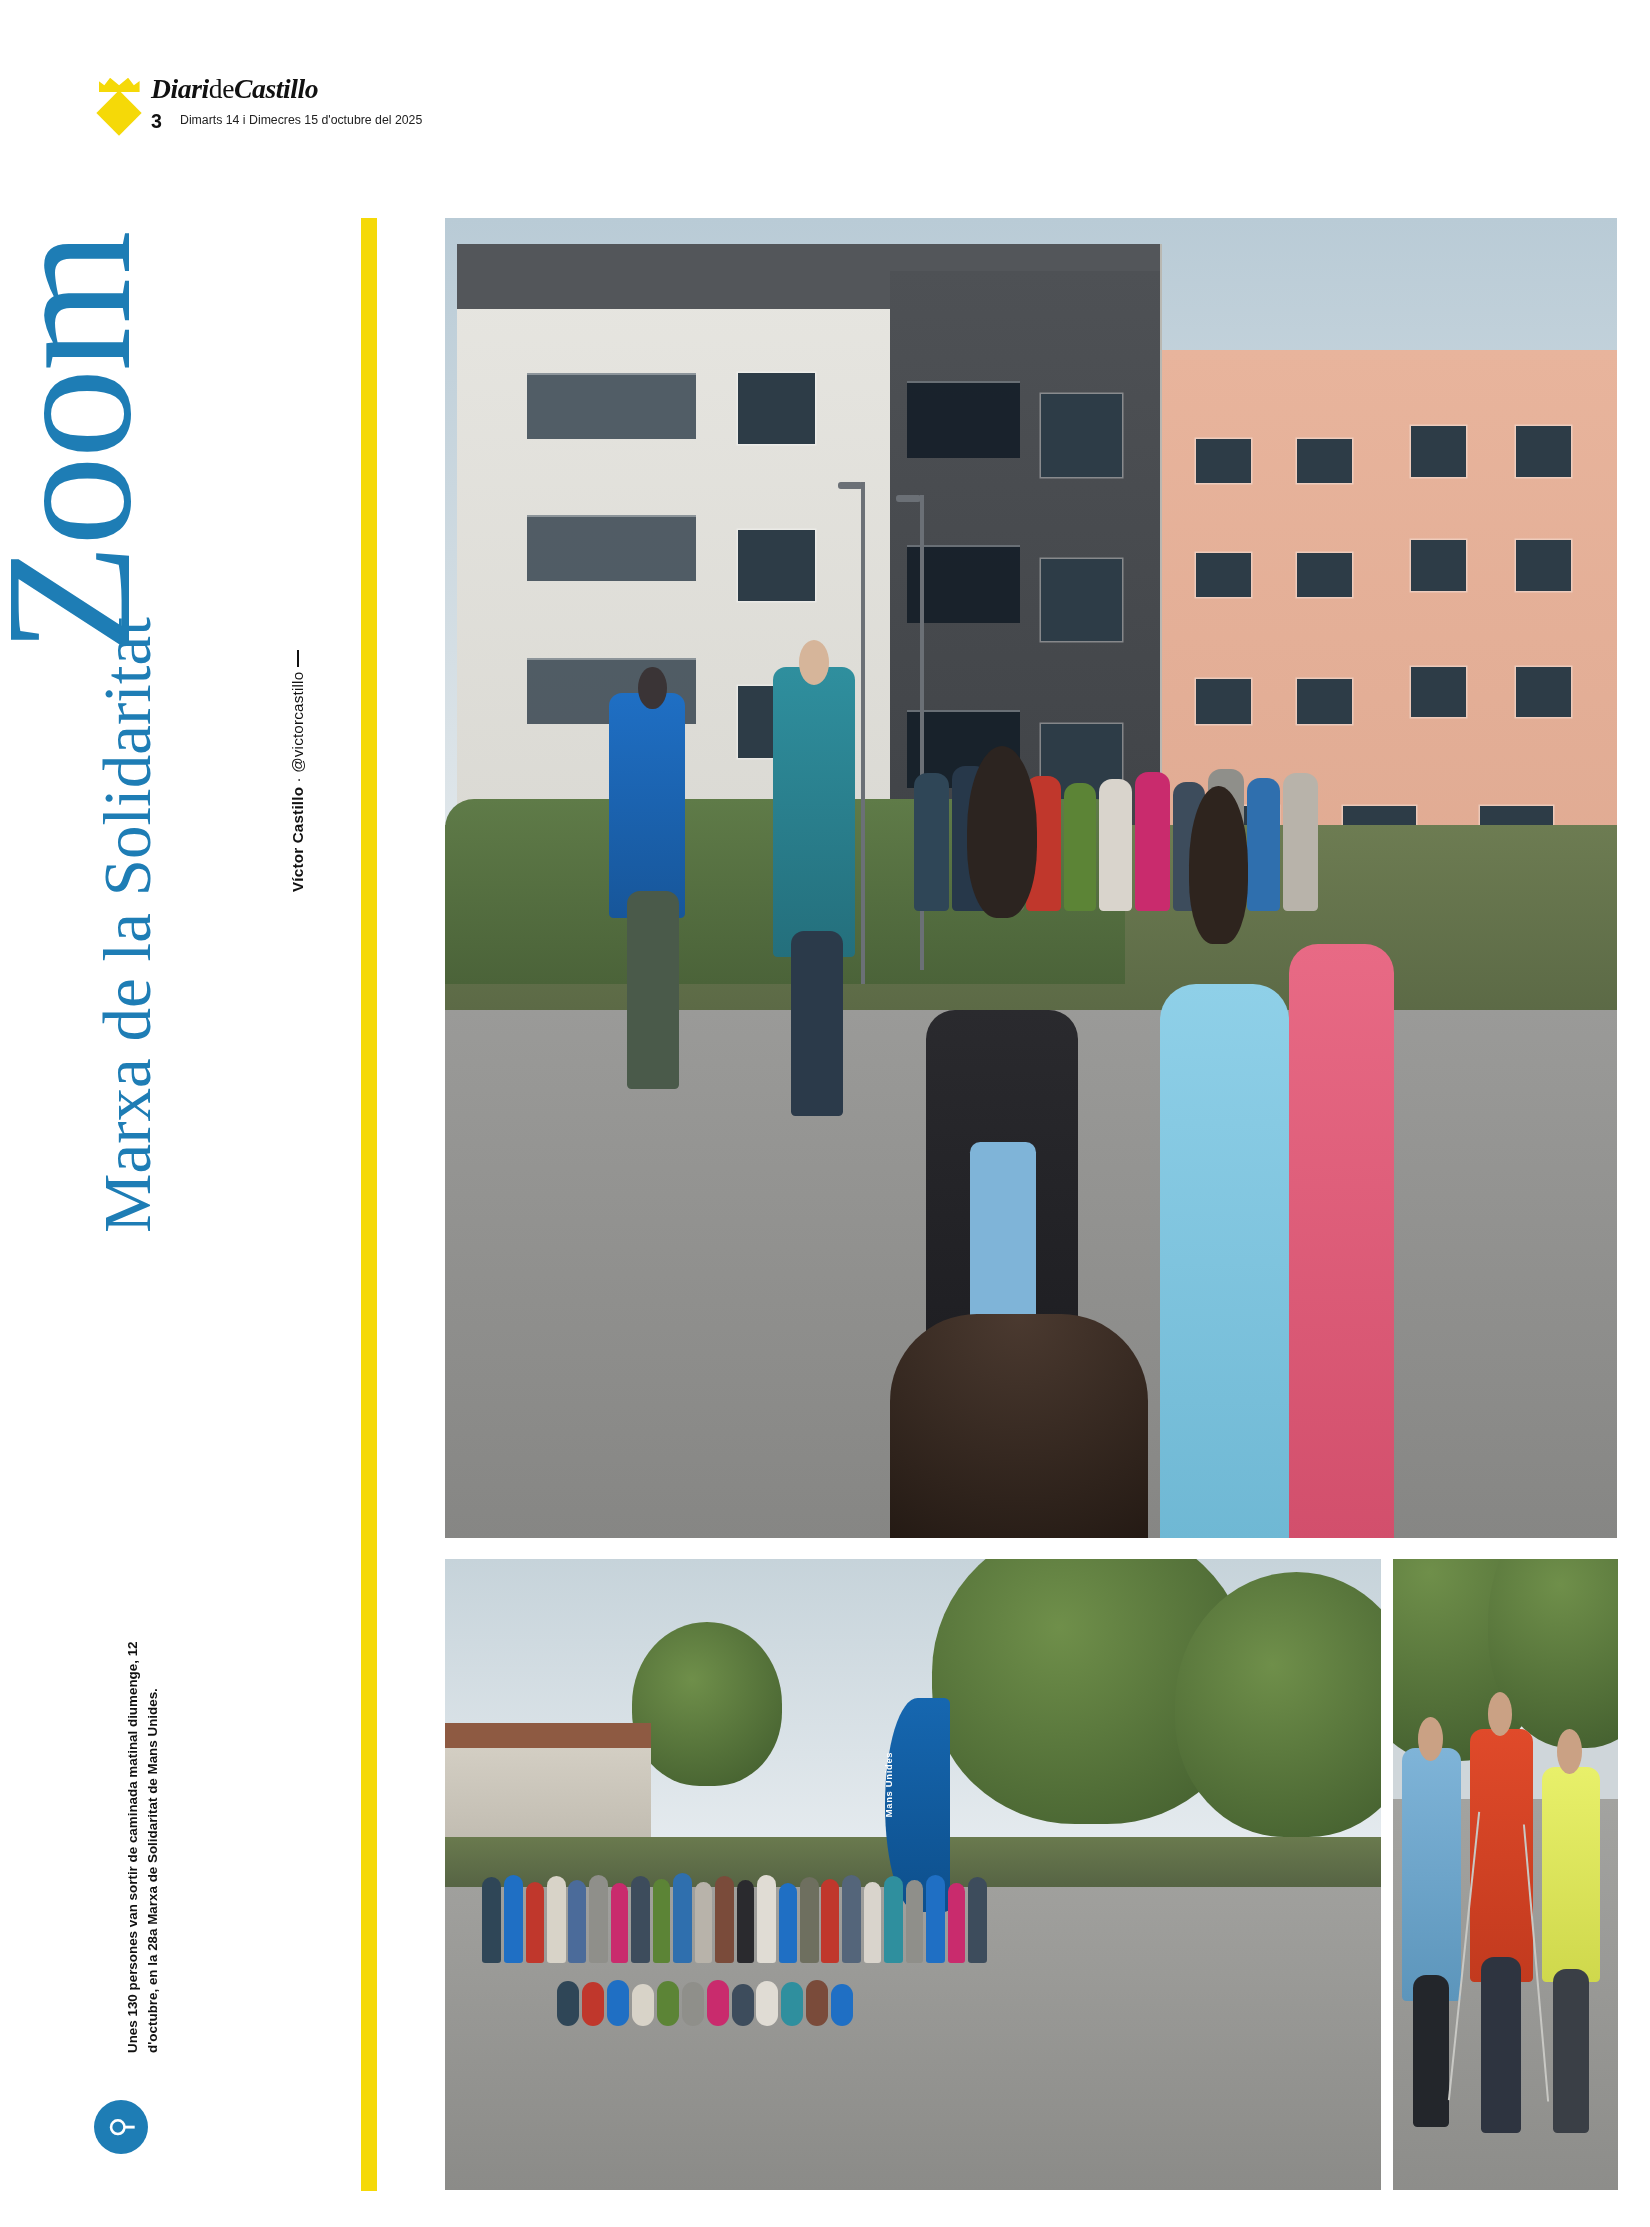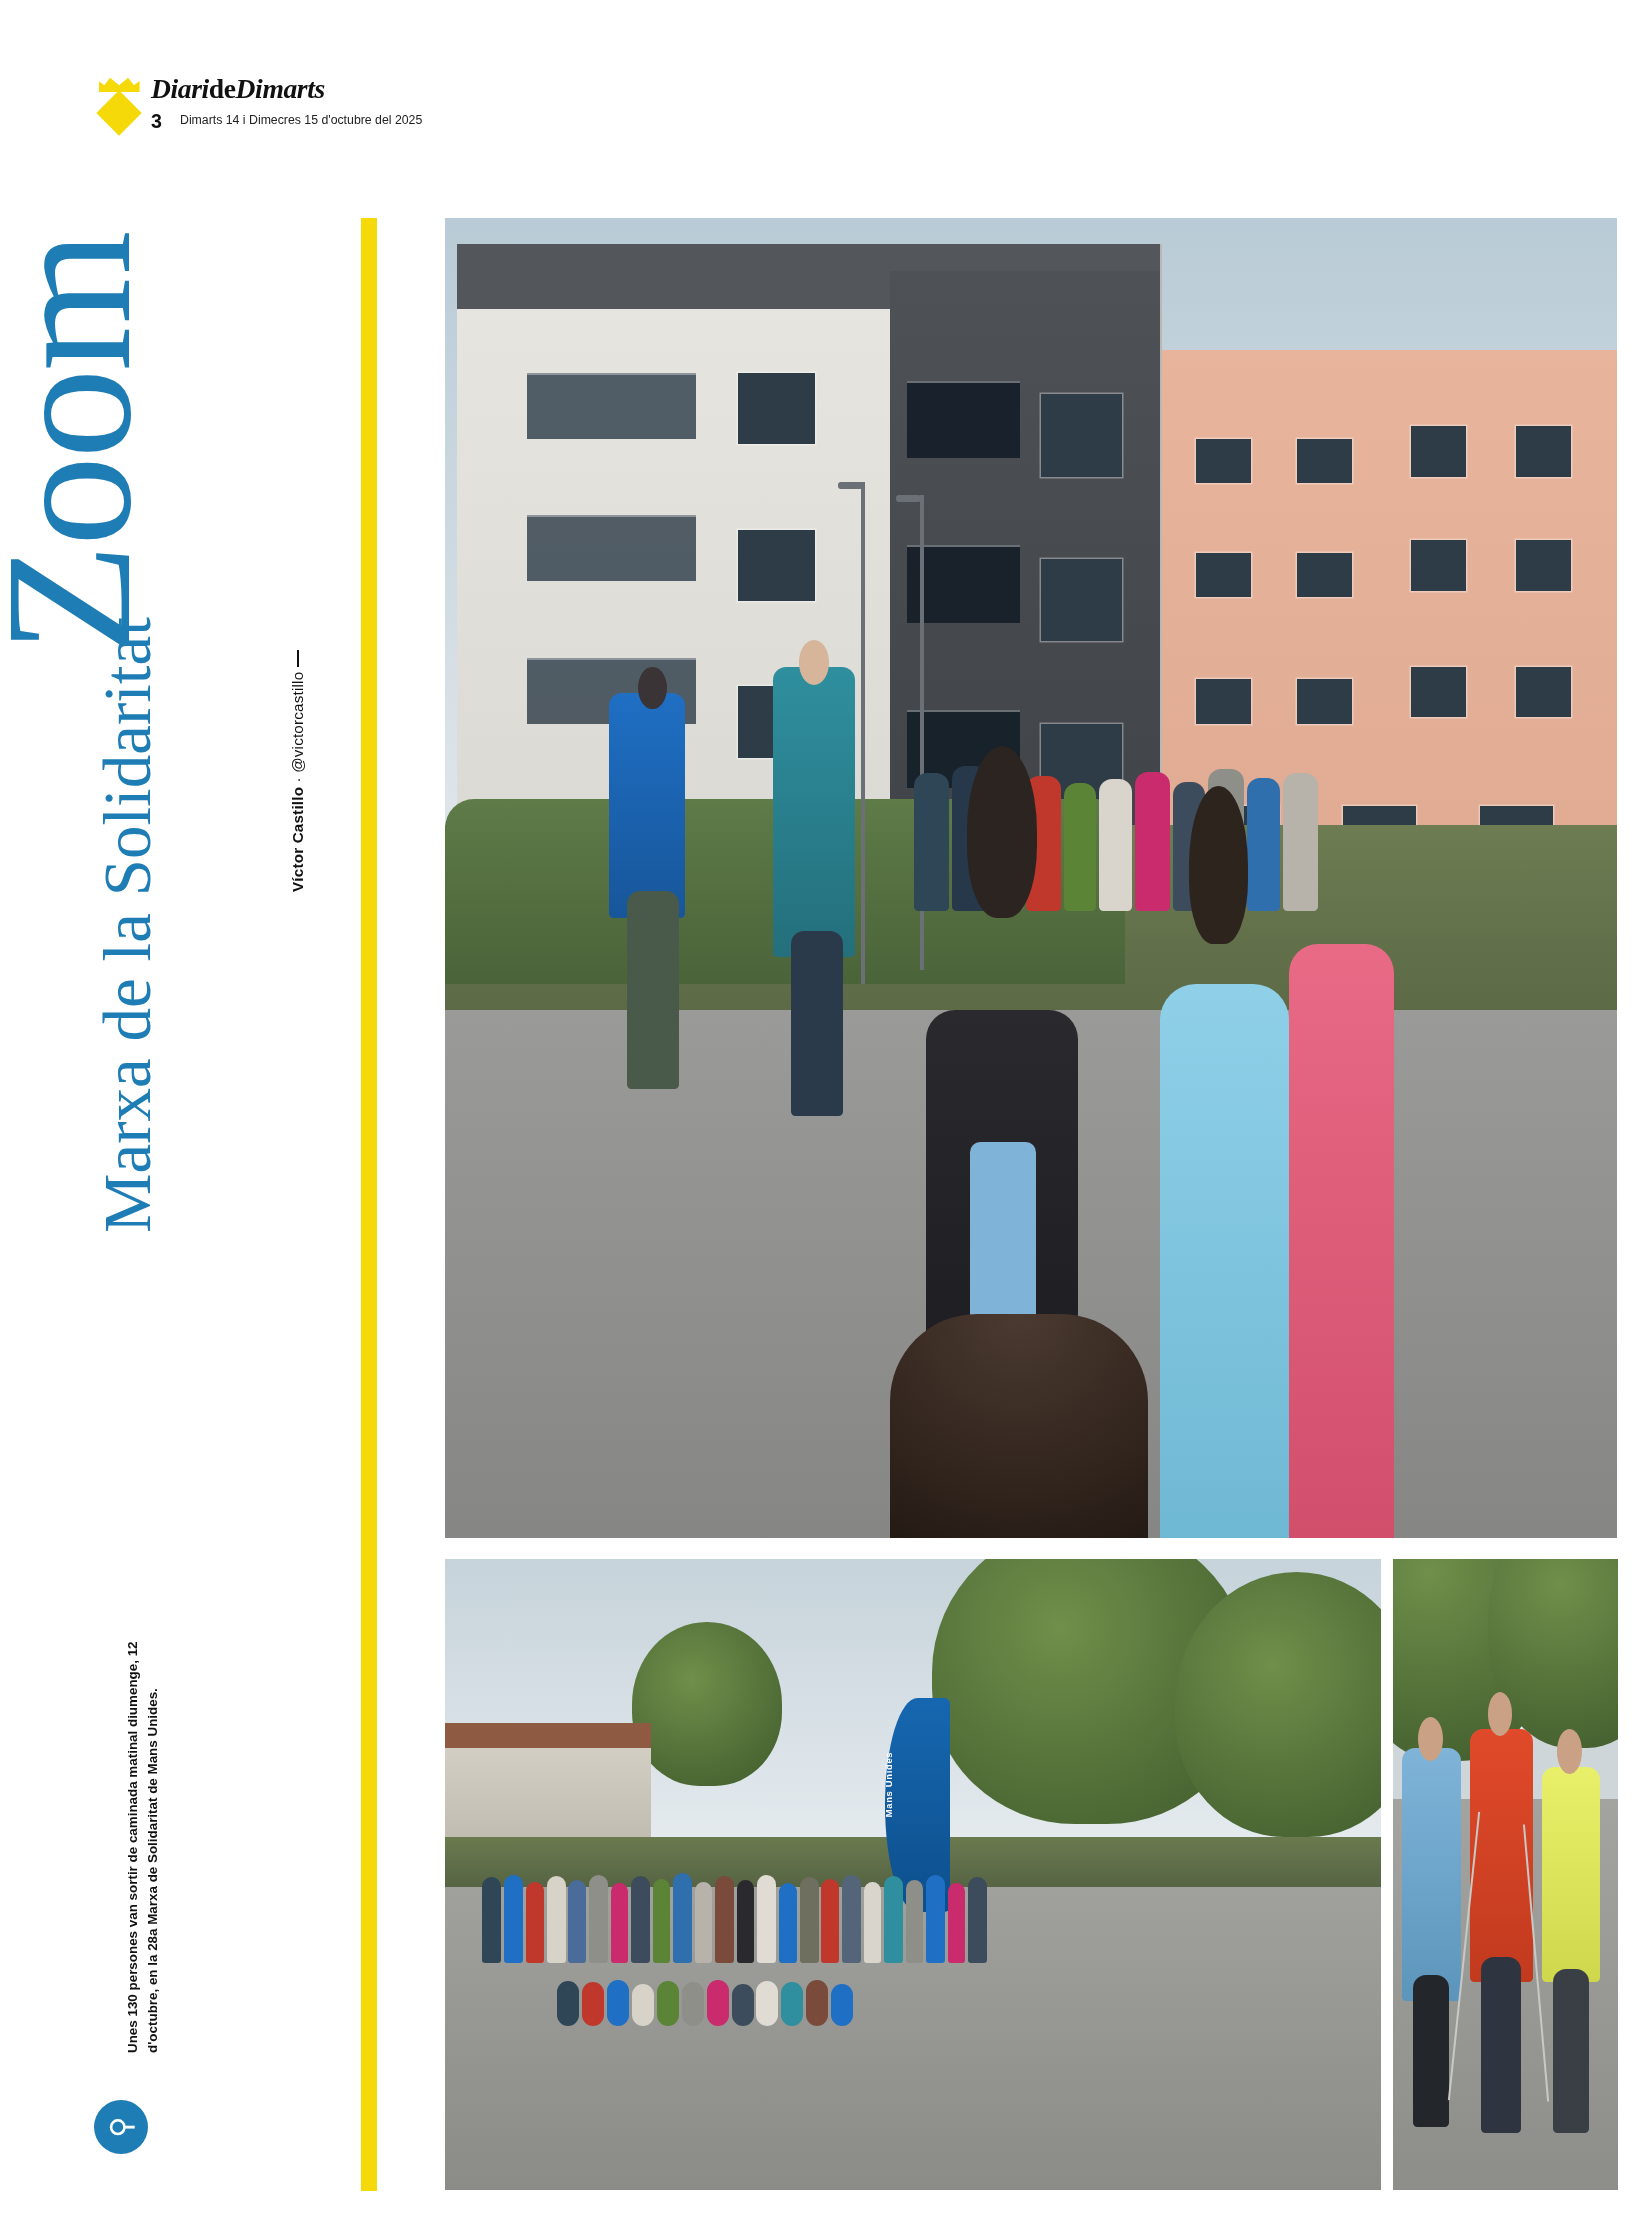--- a/index.html
+++ b/index.html
@@ -48,21 +48,21 @@
     position: absolute;
     left: 64px;
     top: 3.6px;
     font-family: "Liberation Serif", serif;
     font-size: 27.6px;
     letter-spacing: -0.4px;
     color: #111111;
     white-space: nowrap;
   }
   #masthead-title .b { font-weight: bold; font-style: italic; }
-  #masthead-title .l { font-weight: bold; }
+  #masthead-title .l { font-weight: normal; }
   #page-number {
     position: absolute;
     left: 64px;
     top: 41px;
     font-size: 19.6px;
     font-weight: bold;
     color: #111111;
   }
   #masthead-date {
     position: absolute;
@@ -287,21 +287,21 @@
 </style>
 </head>
 <body>
 
 <div id="masthead">
   <div id="masthead-logo">
     <div class="crown"></div>
     <div class="diamond"></div>
   </div>
   <div id="masthead-title">
-    <span class="b">Diari</span><span class="l">de</span><span class="b">Dimarts</span>
+    <span class="b">Diari</span><span class="l">de</span><span class="b">Castillo</span>
   </div>
   <div id="page-number">3</div>
   <div id="masthead-date">Dimarts 14 i Dimecres 15 d'octubre del 2025</div>
 </div>
 
 <div id="zoom-word">Zoom</div>
 
 <div id="section-title">Marxa de la Solidaritat</div>
 
 <div id="byline">

